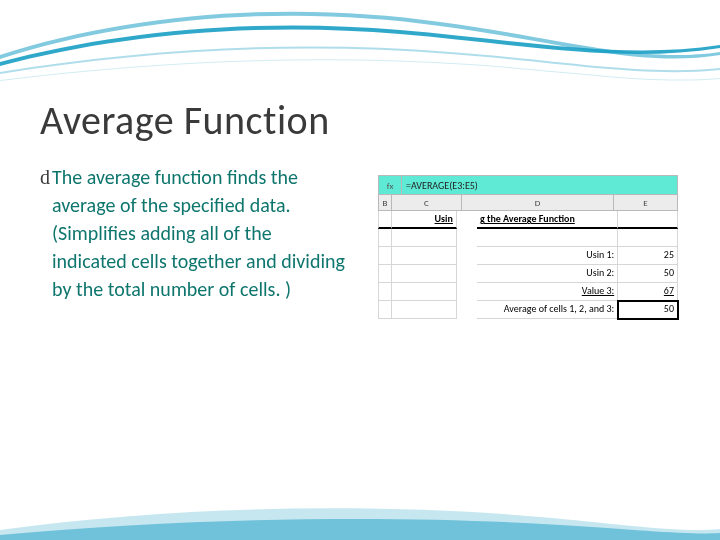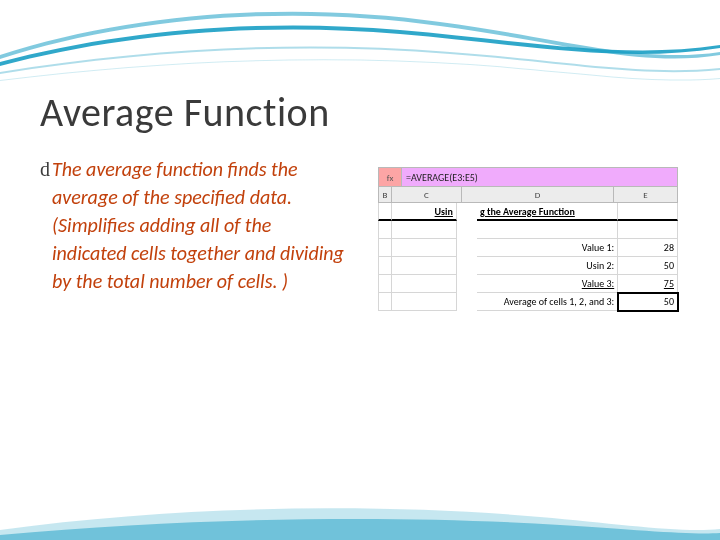--- a/index.html
+++ b/index.html
@@ -18,21 +18,21 @@
   .wave-top svg { width: 720px; height: 95px; display: block; }
   .wave-bottom {
     position: absolute;
     bottom: 0; left: 0;
     width: 720px; height: 45px;
     overflow: hidden;
   }
   .wave-bottom svg { width: 720px; height: 45px; display: block; }
   .slide-content {
     position: absolute;
-    top: 88px; left: 40px; right: 40px;
+    top: 96px; left: 40px; right: 40px;
   }
   .title {
     font-size: 40px;
     font-weight: 400;
     color: #3a3a3a;
     letter-spacing: 0.5px;
     margin-bottom: 18px;
   }
   .body-row {
     display: flex;
@@ -47,55 +47,54 @@
     flex: 0 0 auto;
     font-size: 20px;
     line-height: 28px;
     color: #3d3d3d;
     margin-right: 2px;
     font-family: "Wingdings", serif;
   }
   .bullet-text {
     font-size: 20px;
     line-height: 28px;
-    color: #c2410c;
-    font-style: italic;
+    color: #0f766e;
   }
   .figure {
     flex: 1;
     padding-left: 28px;
     padding-top: 12px;
   }
   .excel {
     width: 300px;
     font-family: Calibri, Arial, sans-serif;
   }
   .fx-row {
     display: flex;
     align-items: stretch;
     height: 20px;
     border-top: 1px solid #b9b9b9;
   }
   .fx-label {
     width: 24px;
-    background: #fca5a5;
+    background: #5eead4;
     border: 1px solid #b9b9b9;
     border-top: none;
     display: flex;
     align-items: center;
     justify-content: center;
     font-size: 9px;
     color: #555;
   }
   .fx-input {
     flex: 1;
     border: 1px solid #b9b9b9;
     border-left: none;
     border-top: none;
-    background: #f0abfc;
+    background: #5eead4;
     font-size: 10px;
     padding: 2px 4px;
     color: #222;
     display: flex;
     align-items: center;
   }
   .col-headers {
     display: flex;
     height: 16px;
   }
@@ -119,21 +118,21 @@
     display: flex;
     height: 18px;
   }
   .grid-row .cell {
     border-right: 1px solid #d6d6d6;
     border-bottom: 1px solid #d6d6d6;
     font-size: 10px;
     color: #000;
     padding: 1px 3px;
     display: flex;
-    align-items: center;
+    align-items: flex-start;
     background: #fff;
   }
   .grid-row .cell.first { border-left: 1px solid #d6d6d6; }
   .cell-b { width: 14px; }
   .cell-c { width: 70px; }
   .cell-d { width: 152px; justify-content: flex-end; margin-left: 20px; }
   .cell-e { width: 64px; justify-content: flex-end; }
   .title-row .cell { font-weight: bold; }
   .title-row .cell-d { justify-content: center; }
   .title-row .cell-c { justify-content: flex-end; }
@@ -197,34 +196,34 @@
         </div>
         <div class="grid-row">
           <div class="cell cell-b first"></div>
           <div class="cell cell-c"></div>
           <div class="cell cell-d"></div>
           <div class="cell cell-e"></div>
         </div>
         <div class="grid-row">
           <div class="cell cell-b first"></div>
           <div class="cell cell-c"></div>
-          <div class="cell cell-d">Value 1:</div>
-          <div class="cell cell-e">28</div>
+          <div class="cell cell-d">Usin 1:</div>
+          <div class="cell cell-e">25</div>
         </div>
         <div class="grid-row">
           <div class="cell cell-b first"></div>
           <div class="cell cell-c"></div>
           <div class="cell cell-d">Usin 2:</div>
           <div class="cell cell-e">50</div>
         </div>
         <div class="grid-row">
           <div class="cell cell-b first"></div>
           <div class="cell cell-c"></div>
           <div class="cell cell-d u">Value 3:</div>
-          <div class="cell cell-e u">75</div>
+          <div class="cell cell-e u">67</div>
         </div>
         <div class="grid-row">
           <div class="cell cell-b first"></div>
           <div class="cell cell-c"></div>
           <div class="cell cell-d">Average of cells 1, 2, and 3:</div>
           <div class="cell cell-e active-cell">50</div>
         </div>
       </div>
     </div>
   </div>

